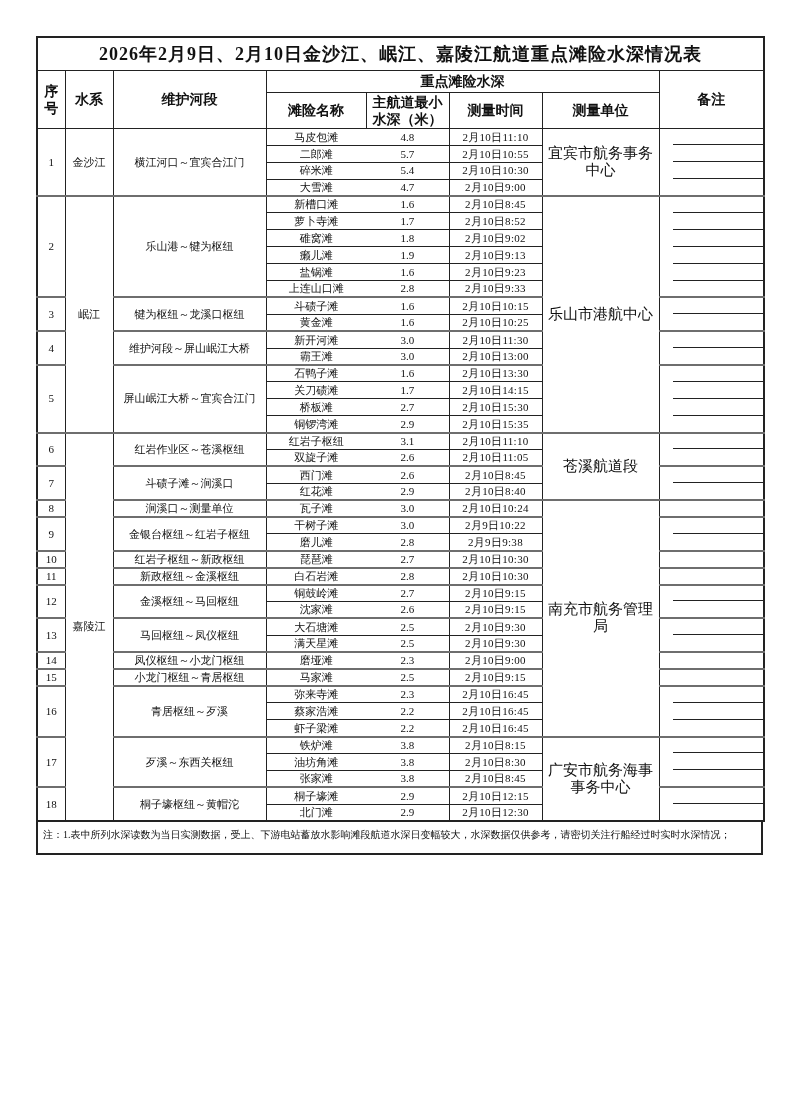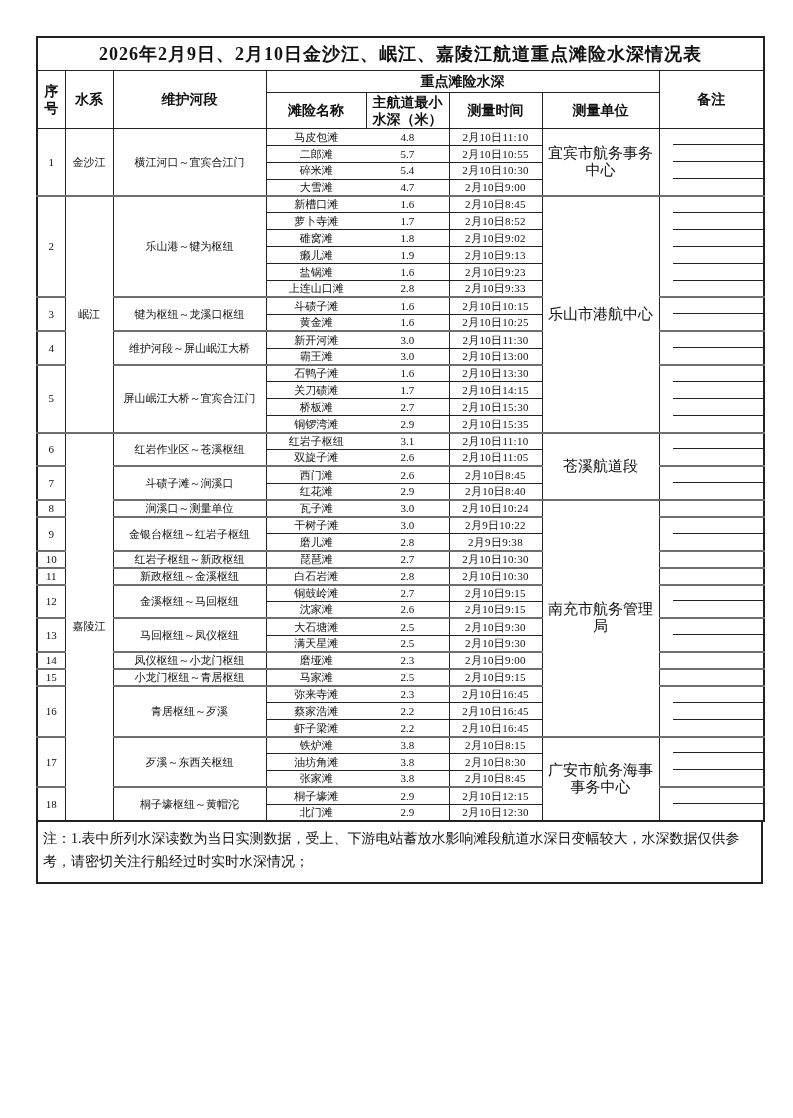--- a/index.html
+++ b/index.html
@@ -42,21 +42,21 @@
   td.cRem{position:relative;}
   .rl{position:absolute;left:13px;right:0;bottom:0;height:0;border-bottom:1px solid #222;}
   td.cSeq,td.cSys{font-size:11px;}
   td.cReach{font-size:11px;}
   td.cUnit{font-size:15px;}
   
   .notes{
     width:727px;box-sizing:border-box;
     border:2px solid #222;border-top:0 none;
     padding:5px 14px 9px 5px;
-    font-size:14px;line-height:1.65;text-align:left;
+    font-size:10px;line-height:1.65;text-align:left;
   }
   .notes .n2{padding-left:25px;}
 </style>
 </head>
 <body>
 
 <div class="page">
 
   <table class="doc">
     <colgroup>

